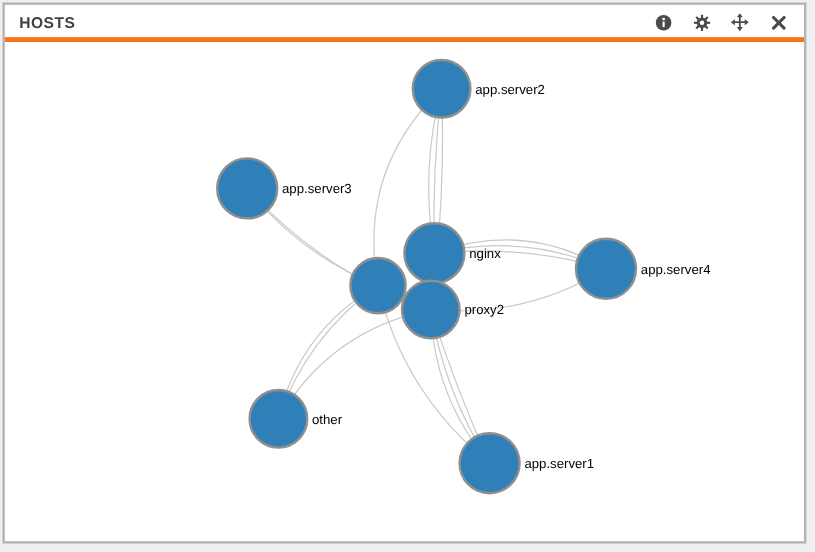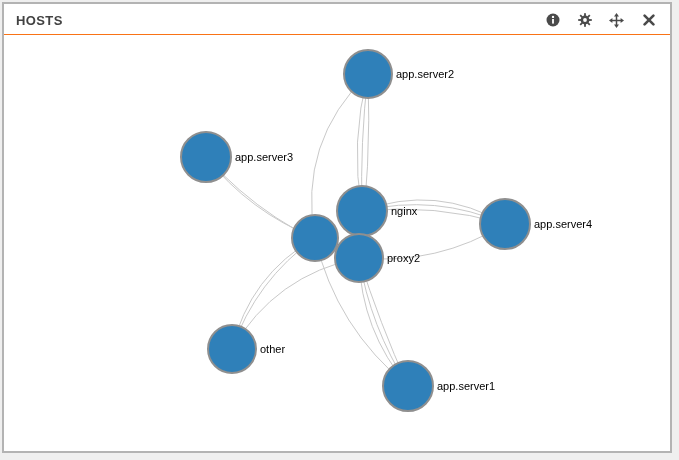--- a/index.html
+++ b/index.html
@@ -9,21 +9,21 @@
     font-family:"Liberation Sans", sans-serif;
   }
   .panel{
     position:absolute;left:2px;top:2px;width:670px;height:451px;
     box-sizing:border-box;background:#ffffff;border:2px solid #b3b3b3;
   }
   .panel-header{
     height:31px;box-sizing:border-box;
     display:flex;align-items:center;justify-content:space-between;
     padding:2px 14px 0 12px;
-    border-bottom:1px solid #f97316;
+    border-bottom:4px solid #f97316;
   }
   .panel-title{
     font-size:13px;font-weight:bold;color:#424242;letter-spacing:.4px;
   }
   .toolbar{display:flex;align-items:center;gap:17px;}
   .tbtn{
     background:none;border:none;padding:0;margin:0;cursor:pointer;
     width:15px;height:15px;display:flex;align-items:center;justify-content:center;
   }
   .tbtn svg{display:block;}

